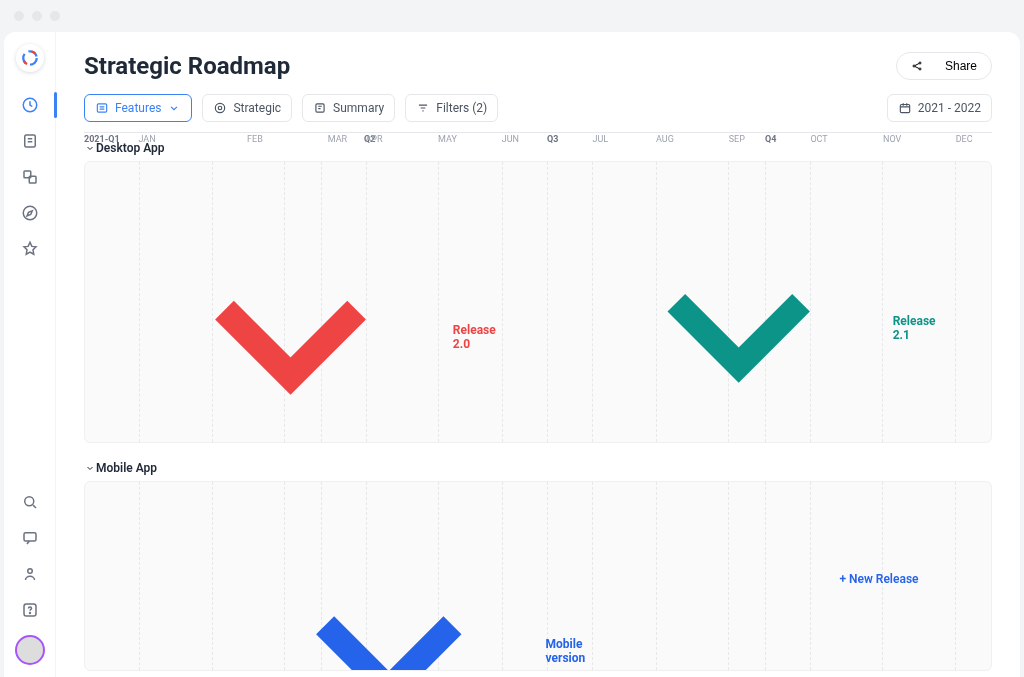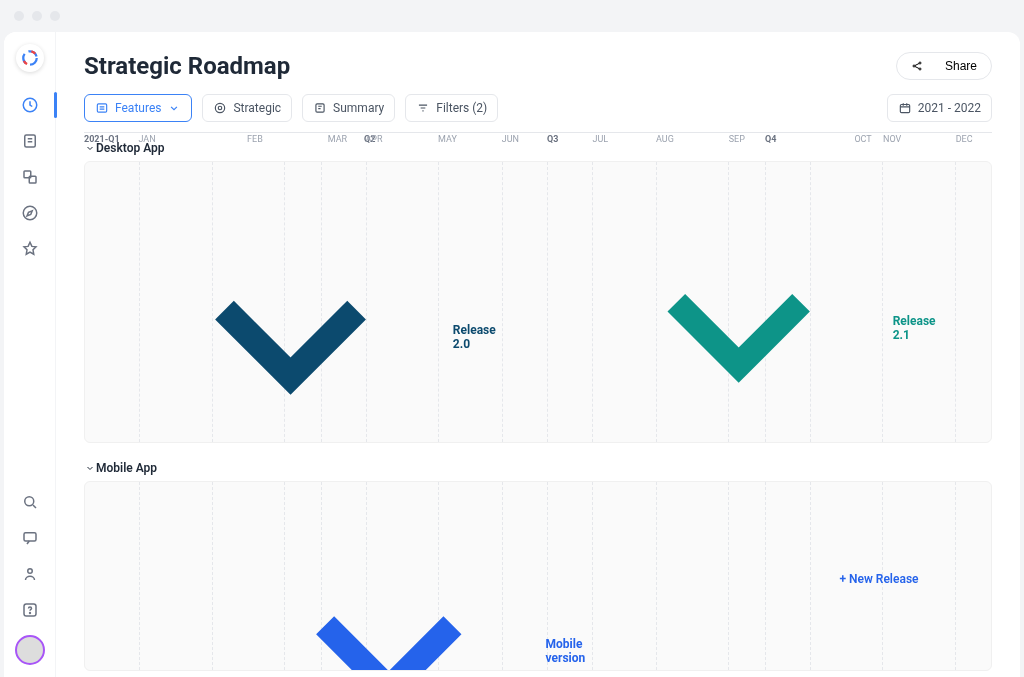--- a/index.html
+++ b/index.html
@@ -43,21 +43,21 @@
 
 
 .lane-wrap { position: relative; margin: 0 28px 10px; background: #fafafa; border: 1px solid #f0f0f0; border-radius: 6px; overflow: hidden; }
 .lane-grid { position: absolute; inset: 0; pointer-events: none; }
 .lane-grid .vline { position: absolute; top: 0; bottom: 0; width: 0; border-left: 1px dashed #e5e7eb; }
 
 
 .release { position: absolute; }
 .rel-title { font-size: 12px; font-weight: 700; display: flex; align-items: center; gap: 4px; padding: 2px 0 4px 6px; }
 
-.c-purple { color: #0c4a6e; }
+.c-purple { color: #ef4444; }
 .c-teal { color: #0d9488; }
 .c-blue { color: #2563eb; }
 
 .new-release { position: absolute; color: #2563eb; font-size: 12px; font-weight: 600; cursor: pointer; }
 
 svg { display: block; }
 </style>
 </head>
 <body>
 
@@ -195,21 +195,21 @@
         <span class="tl-tick" style="left: 22%; padding-left: 44px;">MAR</span>
         <span class="tl-tick q" style="left: 26%; margin-left: 44px;">Q2</span>
         <span class="tl-tick" style="left: 31%;">APR</span>
         <span class="tl-tick" style="left: 39%;">MAY</span>
         <span class="tl-tick" style="left: 46%;">JUN</span>
         <span class="tl-tick q" style="left: 51%;">Q3</span>
         <span class="tl-tick" style="left: 56%;">JUL</span>
         <span class="tl-tick" style="left: 63%;">AUG</span>
         <span class="tl-tick" style="left: 71%;">SEP</span>
         <span class="tl-tick q" style="left: 75%;">Q4</span>
-        <span class="tl-tick" style="left: 80%; margin-left: 44px;">OCT</span>
+        <span class="tl-tick" style="left: 80%;">OCT</span>
         <span class="tl-tick" style="left: 88%;">NOV</span>
         <span class="tl-tick" style="left: 96%;">DEC</span>
       </div>
 
     <div id="lanes">
         <div class="group-row">
           <svg class="chev" viewBox="0 0 24 24" fill="none" stroke="currentColor" stroke-width="2">
             <path d="M7 10l5 5 5-5"></path>
           </svg>
           <span>Desktop App</span>

